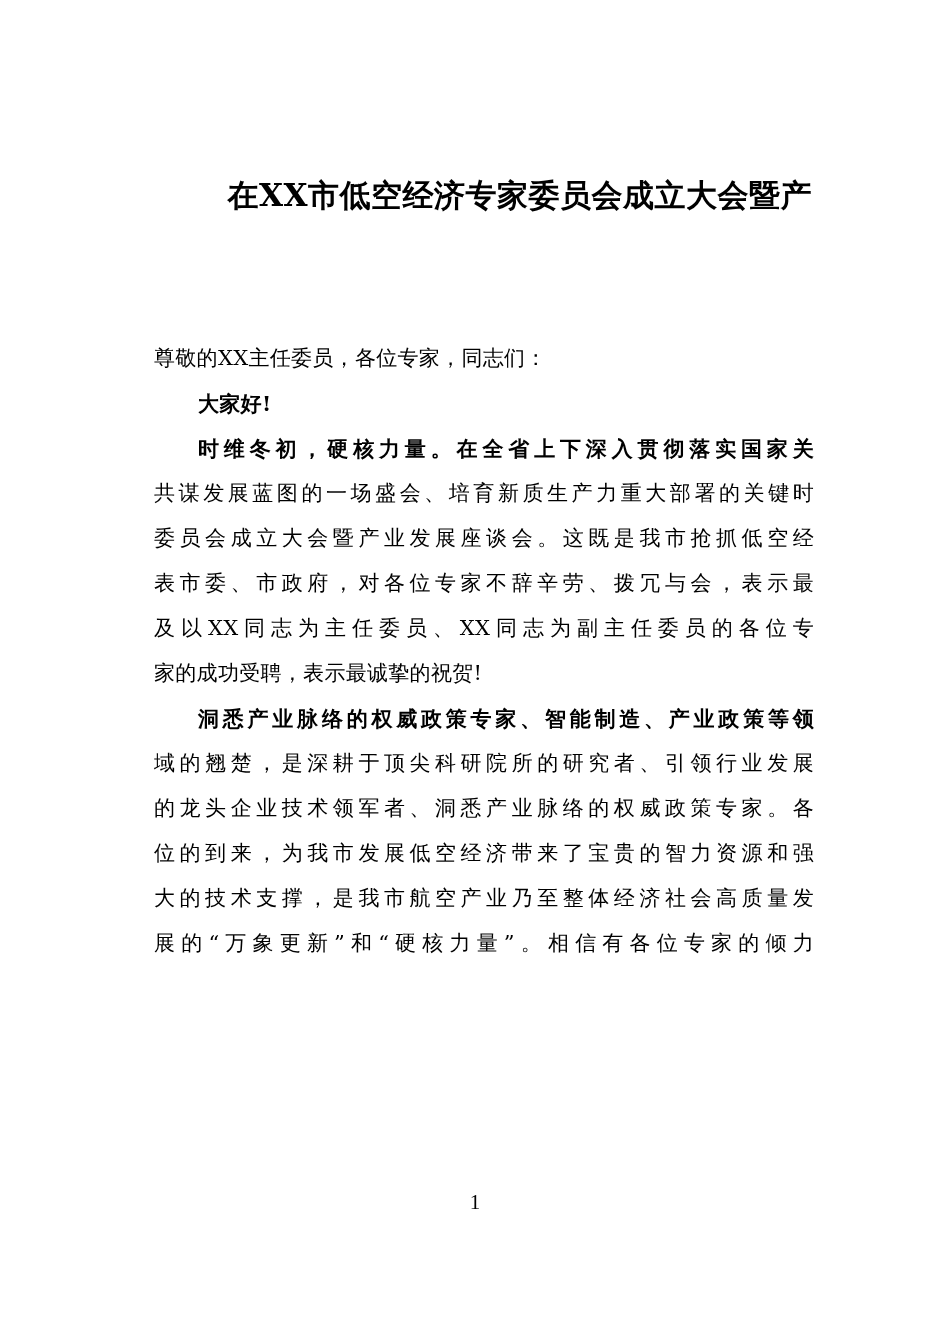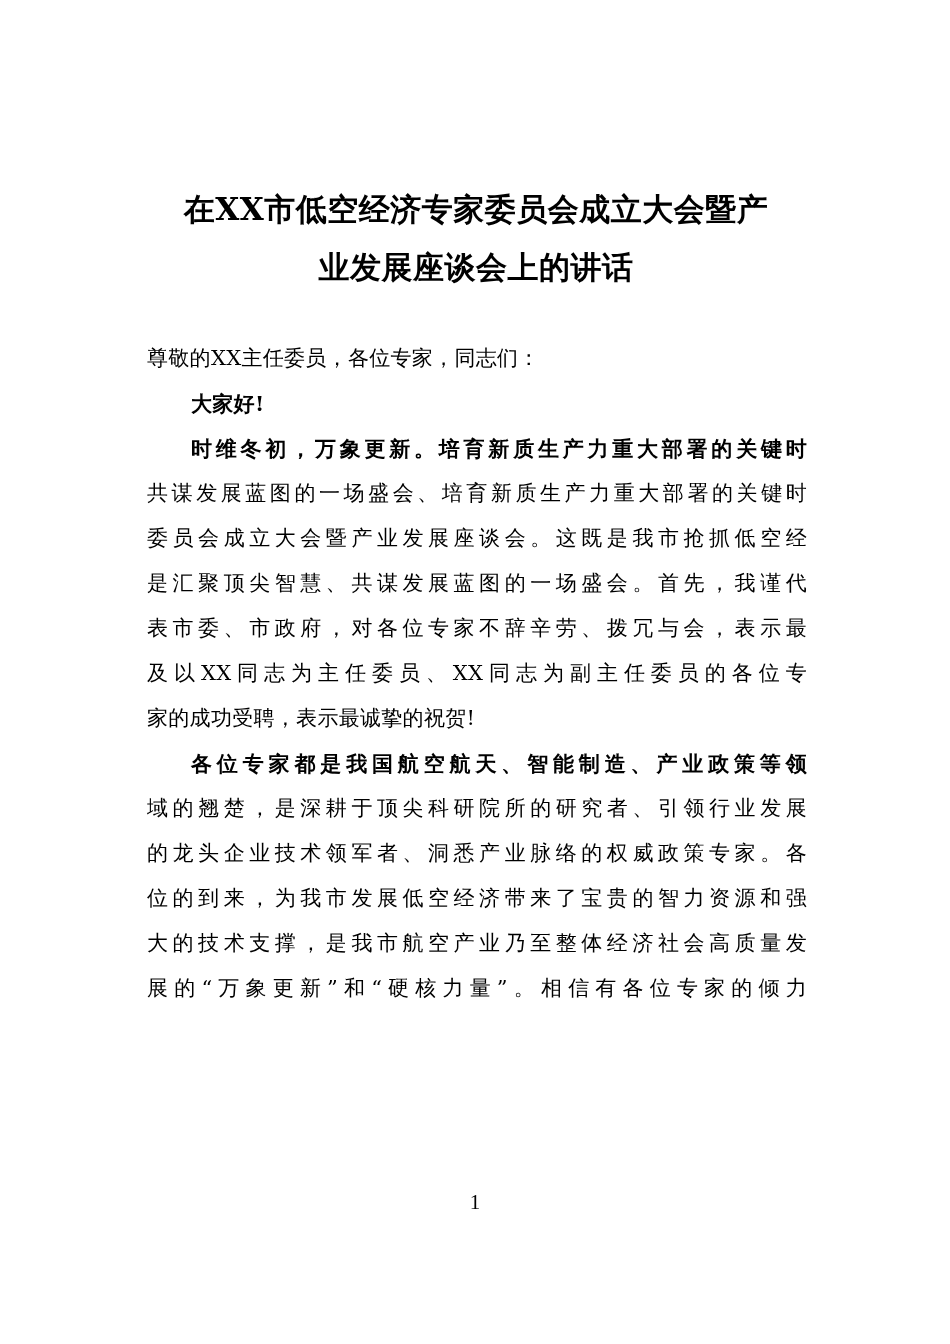--- a/index.html
+++ b/index.html
@@ -18,34 +18,34 @@
     .page {
       position: absolute;
       left: 0; top: 0;
       width: 950px;
       height: 1344px;
       background: #ffffff;
     }
     .title {
       position: absolute;
       left: 140px;
-      top: 180px;
+      top: 166px;
       width: 672px;
-      text-align: center;
+      text-align: right;
       font-family: "DejaVu Serif", "Liberation Serif", serif;
       font-weight: bold;
       font-size: 31px;
       line-height: 58px;
       letter-spacing: 0.5px;
       margin: 0;
     }
     .title .line { display: block; white-space: nowrap; }
     .body {
       position: absolute;
-      left: 147px;
+      left: 154px;
       top: 336px;
       width: 660px;
       font-size: 21px;
       line-height: 45px;
     }
     .body .row {
       display: block;
       white-space: nowrap;
       height: 45px;
       text-align: justify;
@@ -64,39 +64,37 @@
       font-size: 21px;
     }
   </style>
 </head>
 <body>
 
 <div class="page">
 
   <h1 class="title">
     <span class="line">在XX市低空经济专家委员会成立大会暨产</span>
-    <span class="line">业发展座谈会上的讲话</span>
   </h1>
 
   <div class="body">
     <span class="row short">尊敬的XX主任委员，各位专家，同志们：</span>
     <span class="row short indent">大家好!</span>
 
     <div>
-      <span class="row indent">时维冬初，万象更新。培育新质生产力重大部署的关键时</span>
+      <span class="row indent">时维冬初，硬核力量。在全省上下深入贯彻落实国家关</span>
       <span class="row">共谋发展蓝图的一场盛会、培育新质生产力重大部署的关键时</span>
       <span class="row">委员会成立大会暨产业发展座谈会。这既是我市抢抓低空经</span>
-      <span class="row">是汇聚顶尖智慧、共谋发展蓝图的一场盛会。首先，我谨代</span>
       <span class="row">表市委、市政府，对各位专家不辞辛劳、拨冗与会，表示最</span>
       <span class="row">及以XX同志为主任委员、XX同志为副主任委员的各位专</span>
       <span class="row short">家的成功受聘，表示最诚挚的祝贺!</span>
     </div>
 
     <div>
-      <span class="row indent">各位专家都是我国航空航天、智能制造、产业政策等领</span>
+      <span class="row indent">洞悉产业脉络的权威政策专家、智能制造、产业政策等领</span>
       <span class="row">域的翘楚，是深耕于顶尖科研院所的研究者、引领行业发展</span>
       <span class="row">的龙头企业技术领军者、洞悉产业脉络的权威政策专家。各</span>
       <span class="row">位的到来，为我市发展低空经济带来了宝贵的智力资源和强</span>
       <span class="row">大的技术支撑，是我市航空产业乃至整体经济社会高质量发</span>
       <span class="row">展的“万象更新”和“硬核力量”。相信有各位专家的倾力</span>
     </div>
   </div>
 
   <div class="page-number">1</div>
 </div>

